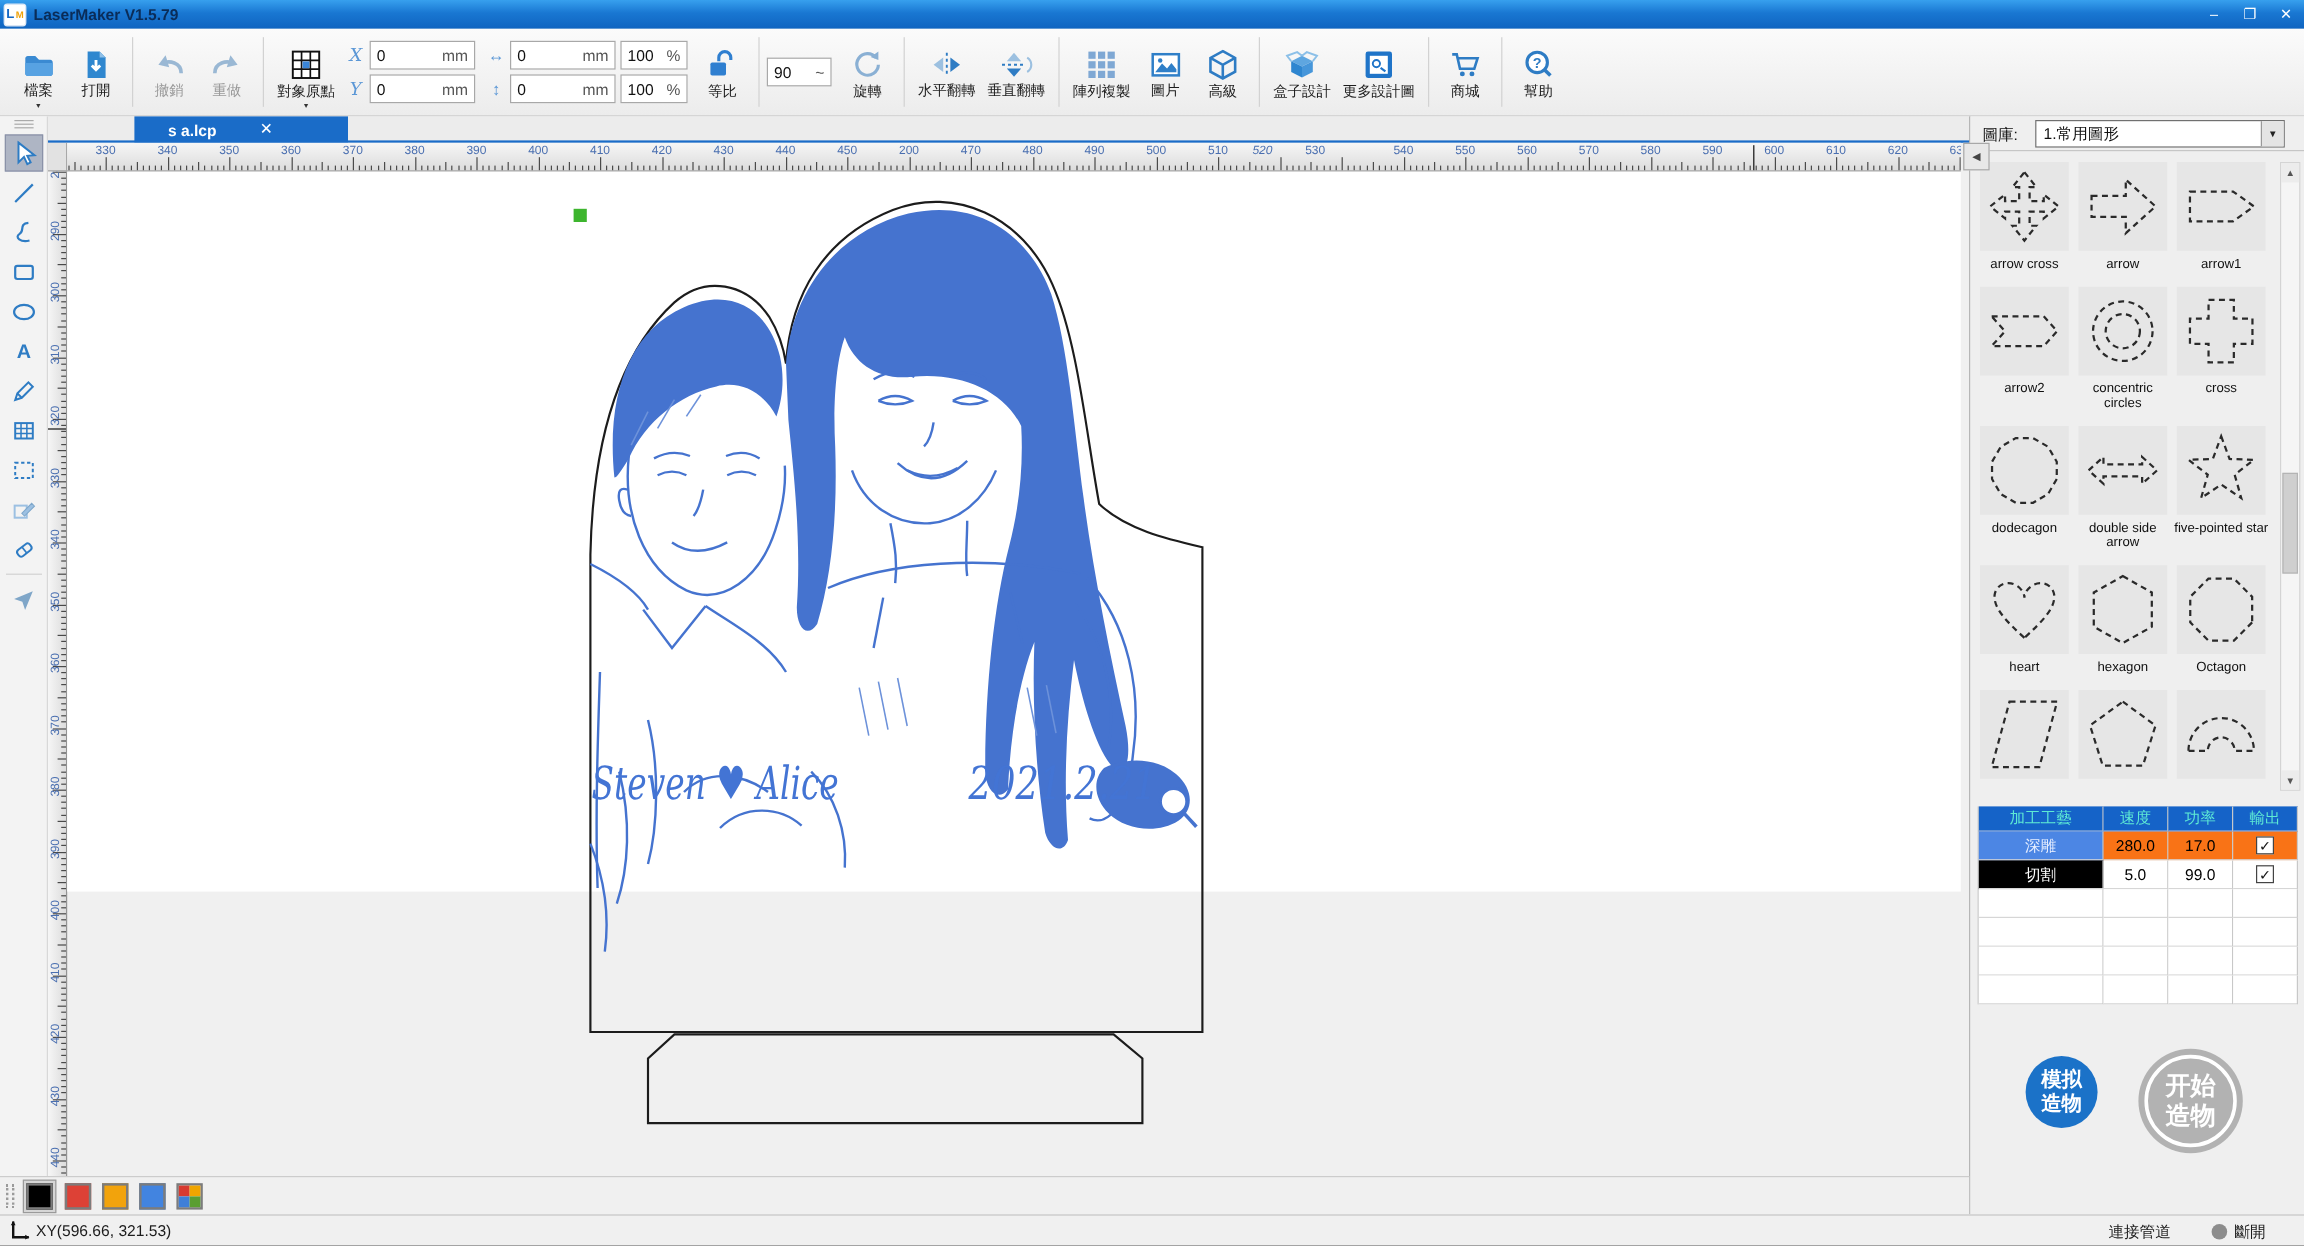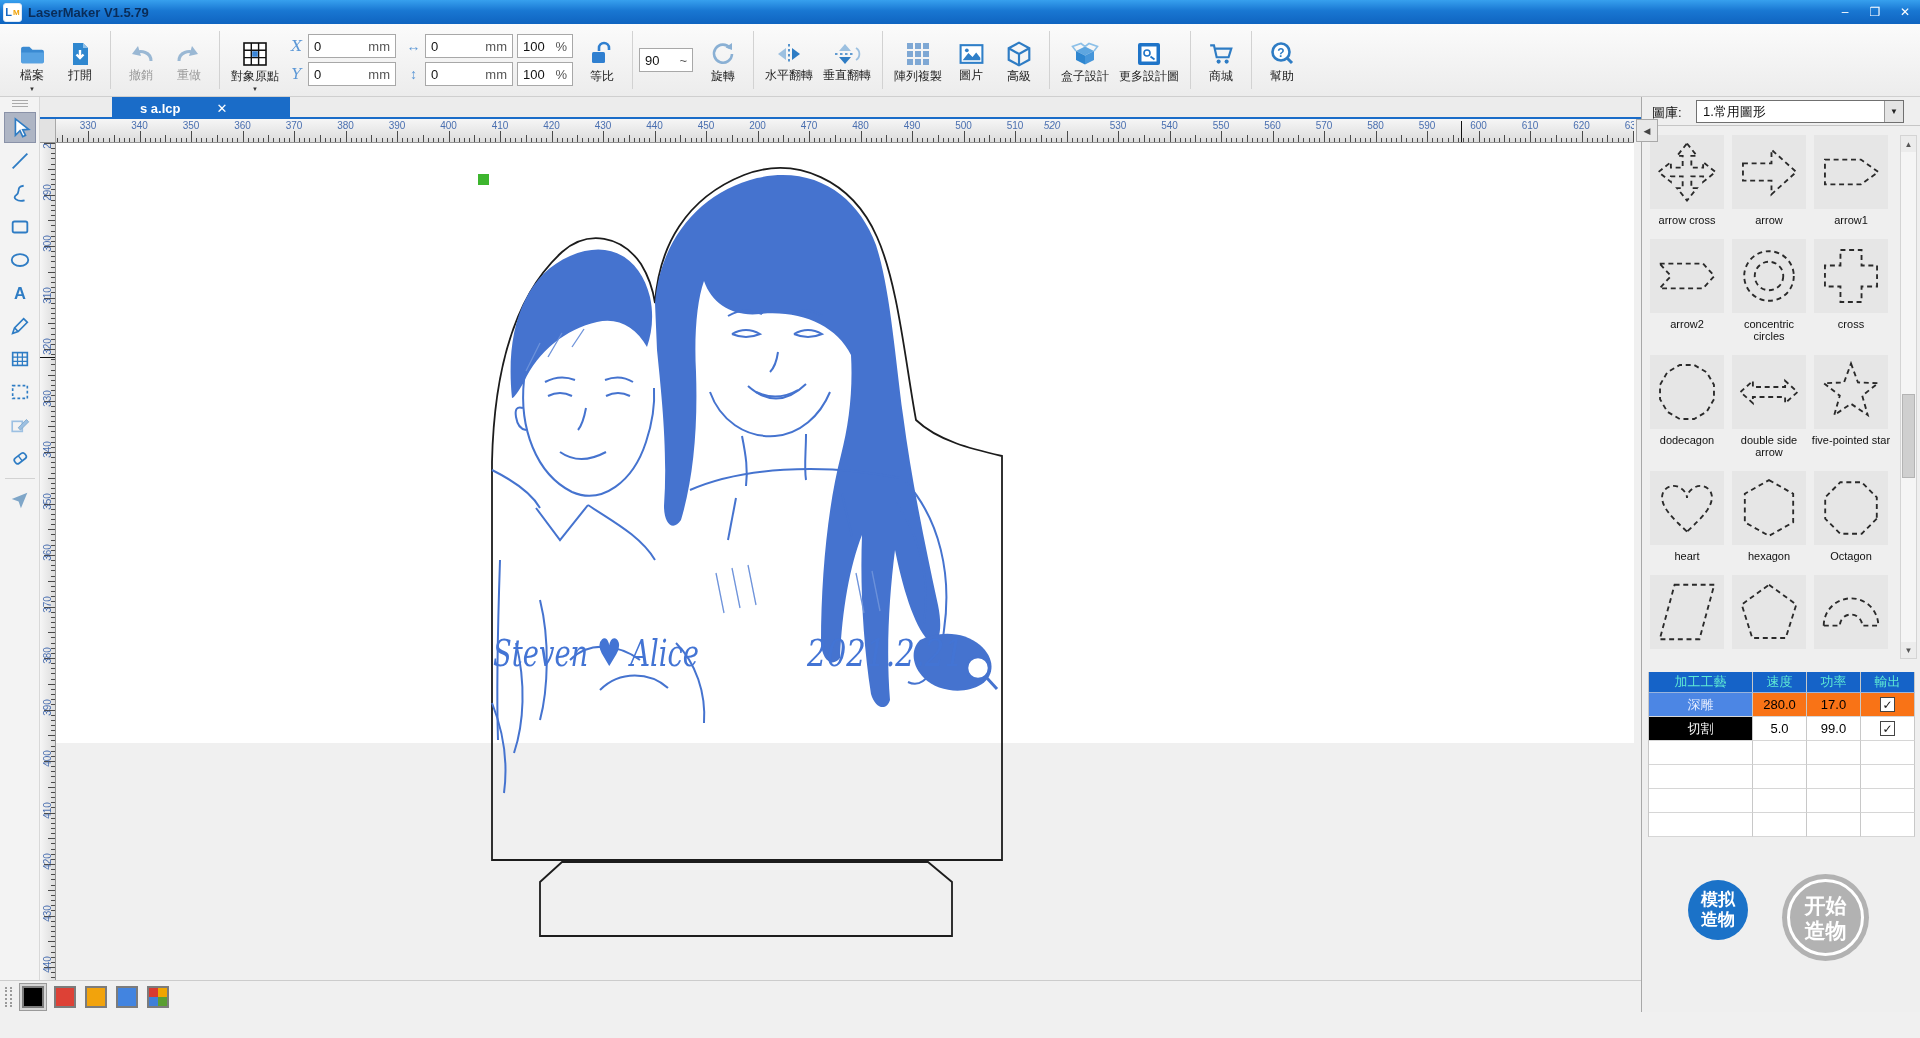--- a/index.html
+++ b/index.html
@@ -544,21 +544,21 @@
       <div class="tick t1" style="left: 1015.65px;"></div>
       <div class="tick t1" style="left: 1020.8px;"></div>
       <div class="tick t1" style="left: 1025.95px;"></div>
       <div class="tick t1" style="left: 1031.1px;"></div>
       <div class="tick t5" style="left: 1036.25px;"></div>
       <div class="tick t1" style="left: 1041.4px;"></div>
       <div class="tick t1" style="left: 1046.55px;"></div>
       <div class="tick t1" style="left: 1051.7px;"></div>
       <div class="tick t1" style="left: 1056.85px;"></div>
       <div class="tick t10" style="left: 1062px;"></div>
-      <div class="tlabel" style="left: 1062px;">530</div>
+      <div class="tlabel" style="left: 1040px;">530</div>
       <div class="tick t1" style="left: 1067.15px;"></div>
       <div class="tick t1" style="left: 1072.3px;"></div>
       <div class="tick t1" style="left: 1077.45px;"></div>
       <div class="tick t1" style="left: 1082.6px;"></div>
       <div class="tick t5" style="left: 1087.75px;"></div>
       <div class="tick t1" style="left: 1092.9px;"></div>
       <div class="tick t1" style="left: 1098.05px;"></div>
       <div class="tick t1" style="left: 1103.2px;"></div>
       <div class="tick t1" style="left: 1108.35px;"></div>
       <div class="tick t10" style="left: 1113.5px;"></div>
@@ -1198,14 +1198,24 @@
     <div class="swatch" style="background:#f2a30c"></div>
     <div class="swatch" style="background:#4284e0"></div>
     <div class="swatch multi">
       <b style="background:#d83a30"></b>
         <b style="background:#f0a500"></b>
         <b style="background:#3f7fd8"></b>
         <b style="background:#5a9e32"></b>
     </div>
   </div>
 
+  <div class="statusbar">
+    <svg class="axis" width="17" height="17" viewBox="0 0 17 17">
+        <path d="M3 1 V14 H16" stroke="#111" stroke-width="2" fill="none"></path>
+        <path d="M1 4 L3 0.5 L5 4 Z M13 12 L16.5 14 L13 16 Z" fill="#111"></path>
+      </svg>
+    <span class="coords">XY(596.66, 321.53)</span>
+    <span class="pipe">連接管道</span>
+    <span class="dot"></span>
+    <span class="state">斷開</span>
+  </div>
 
 </div>
 
 </body></html>

